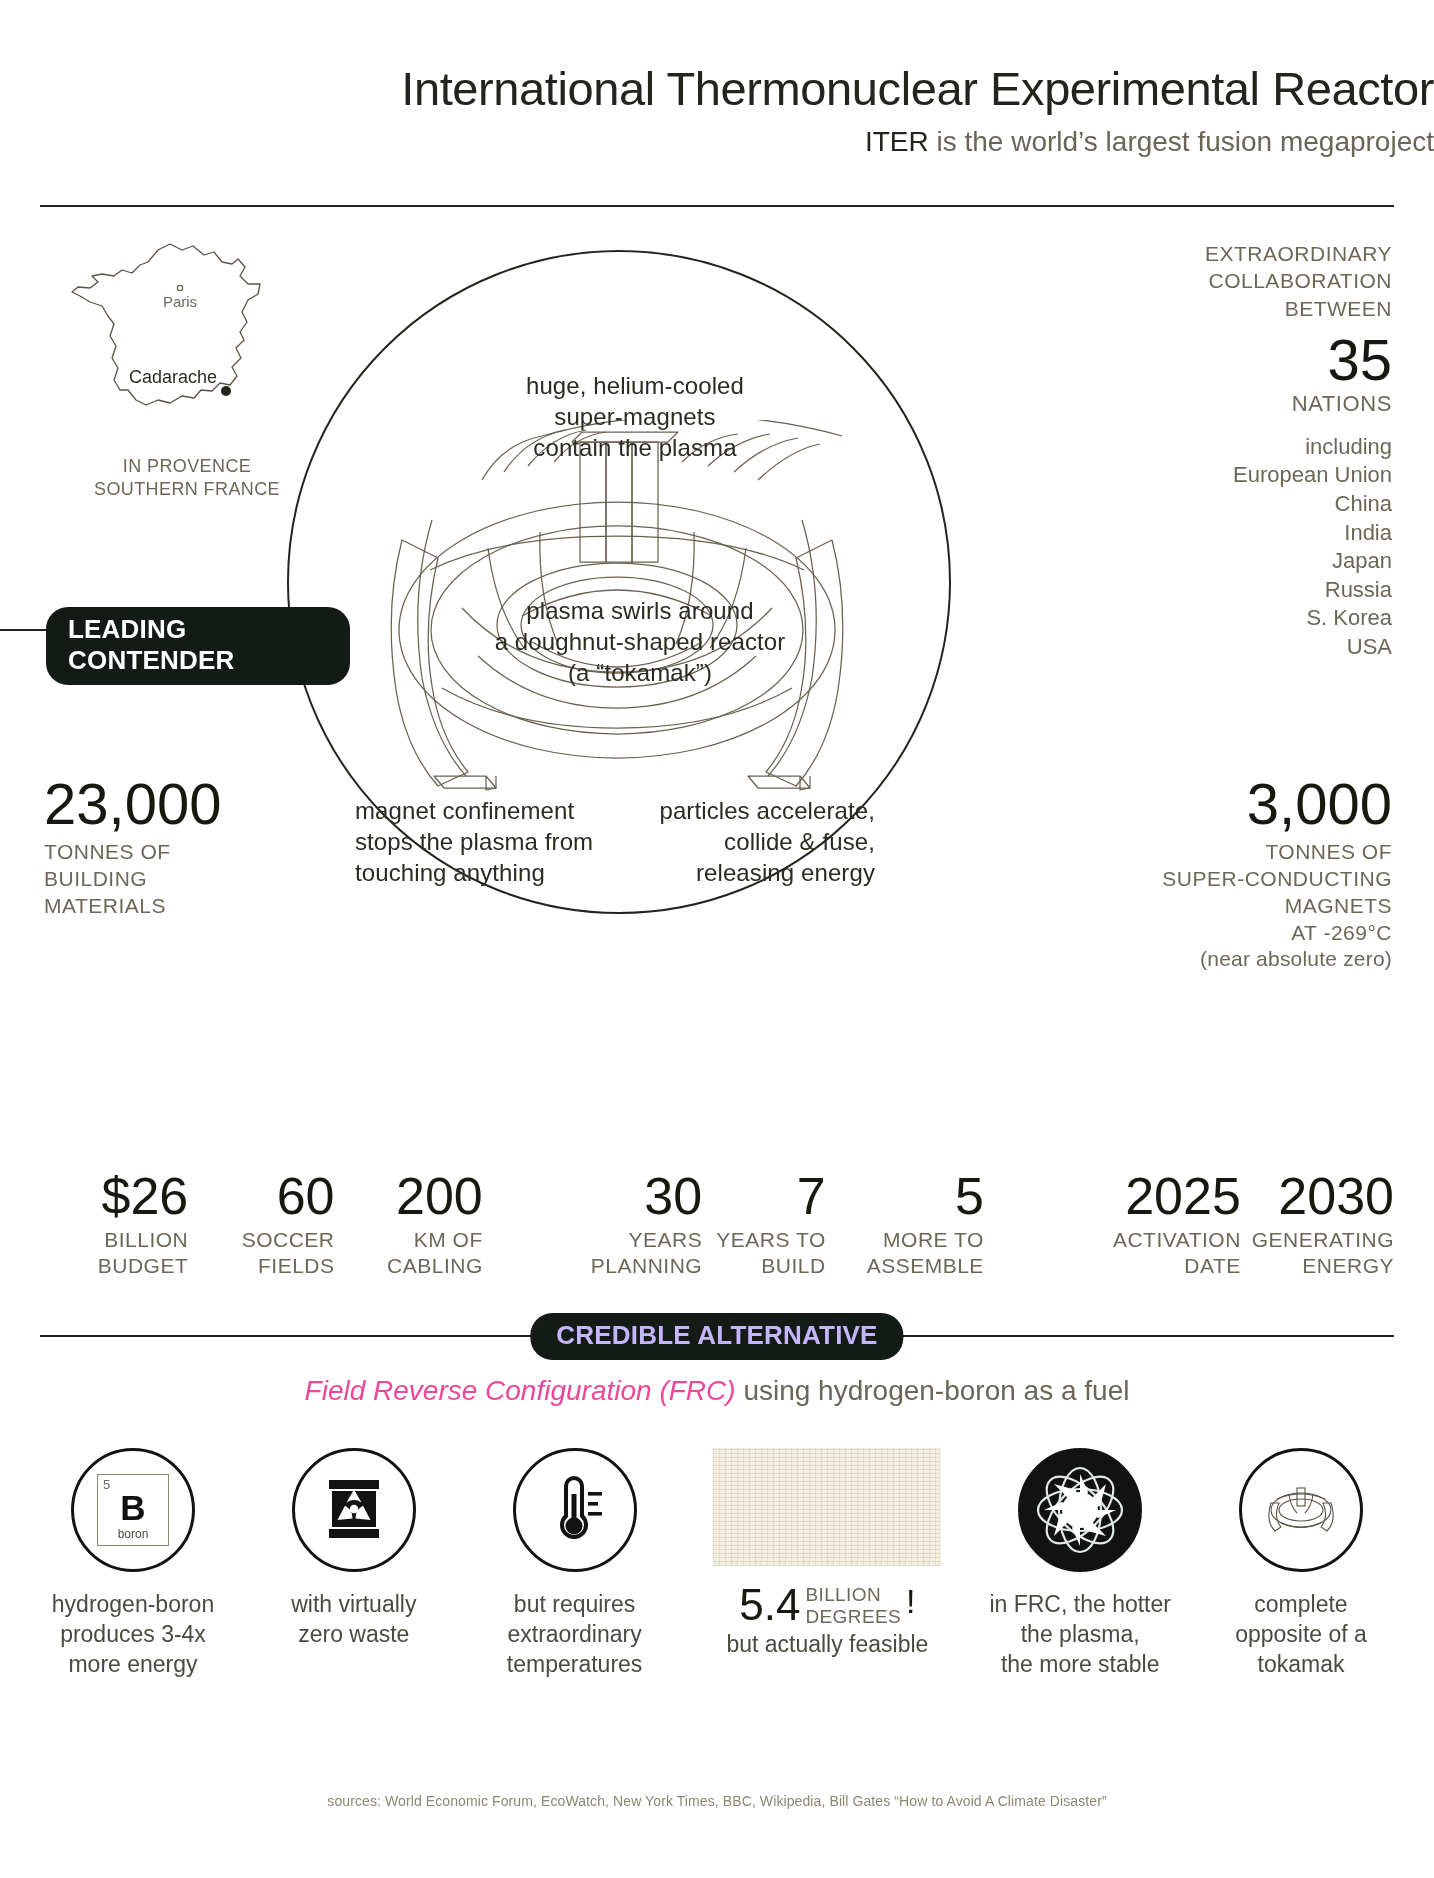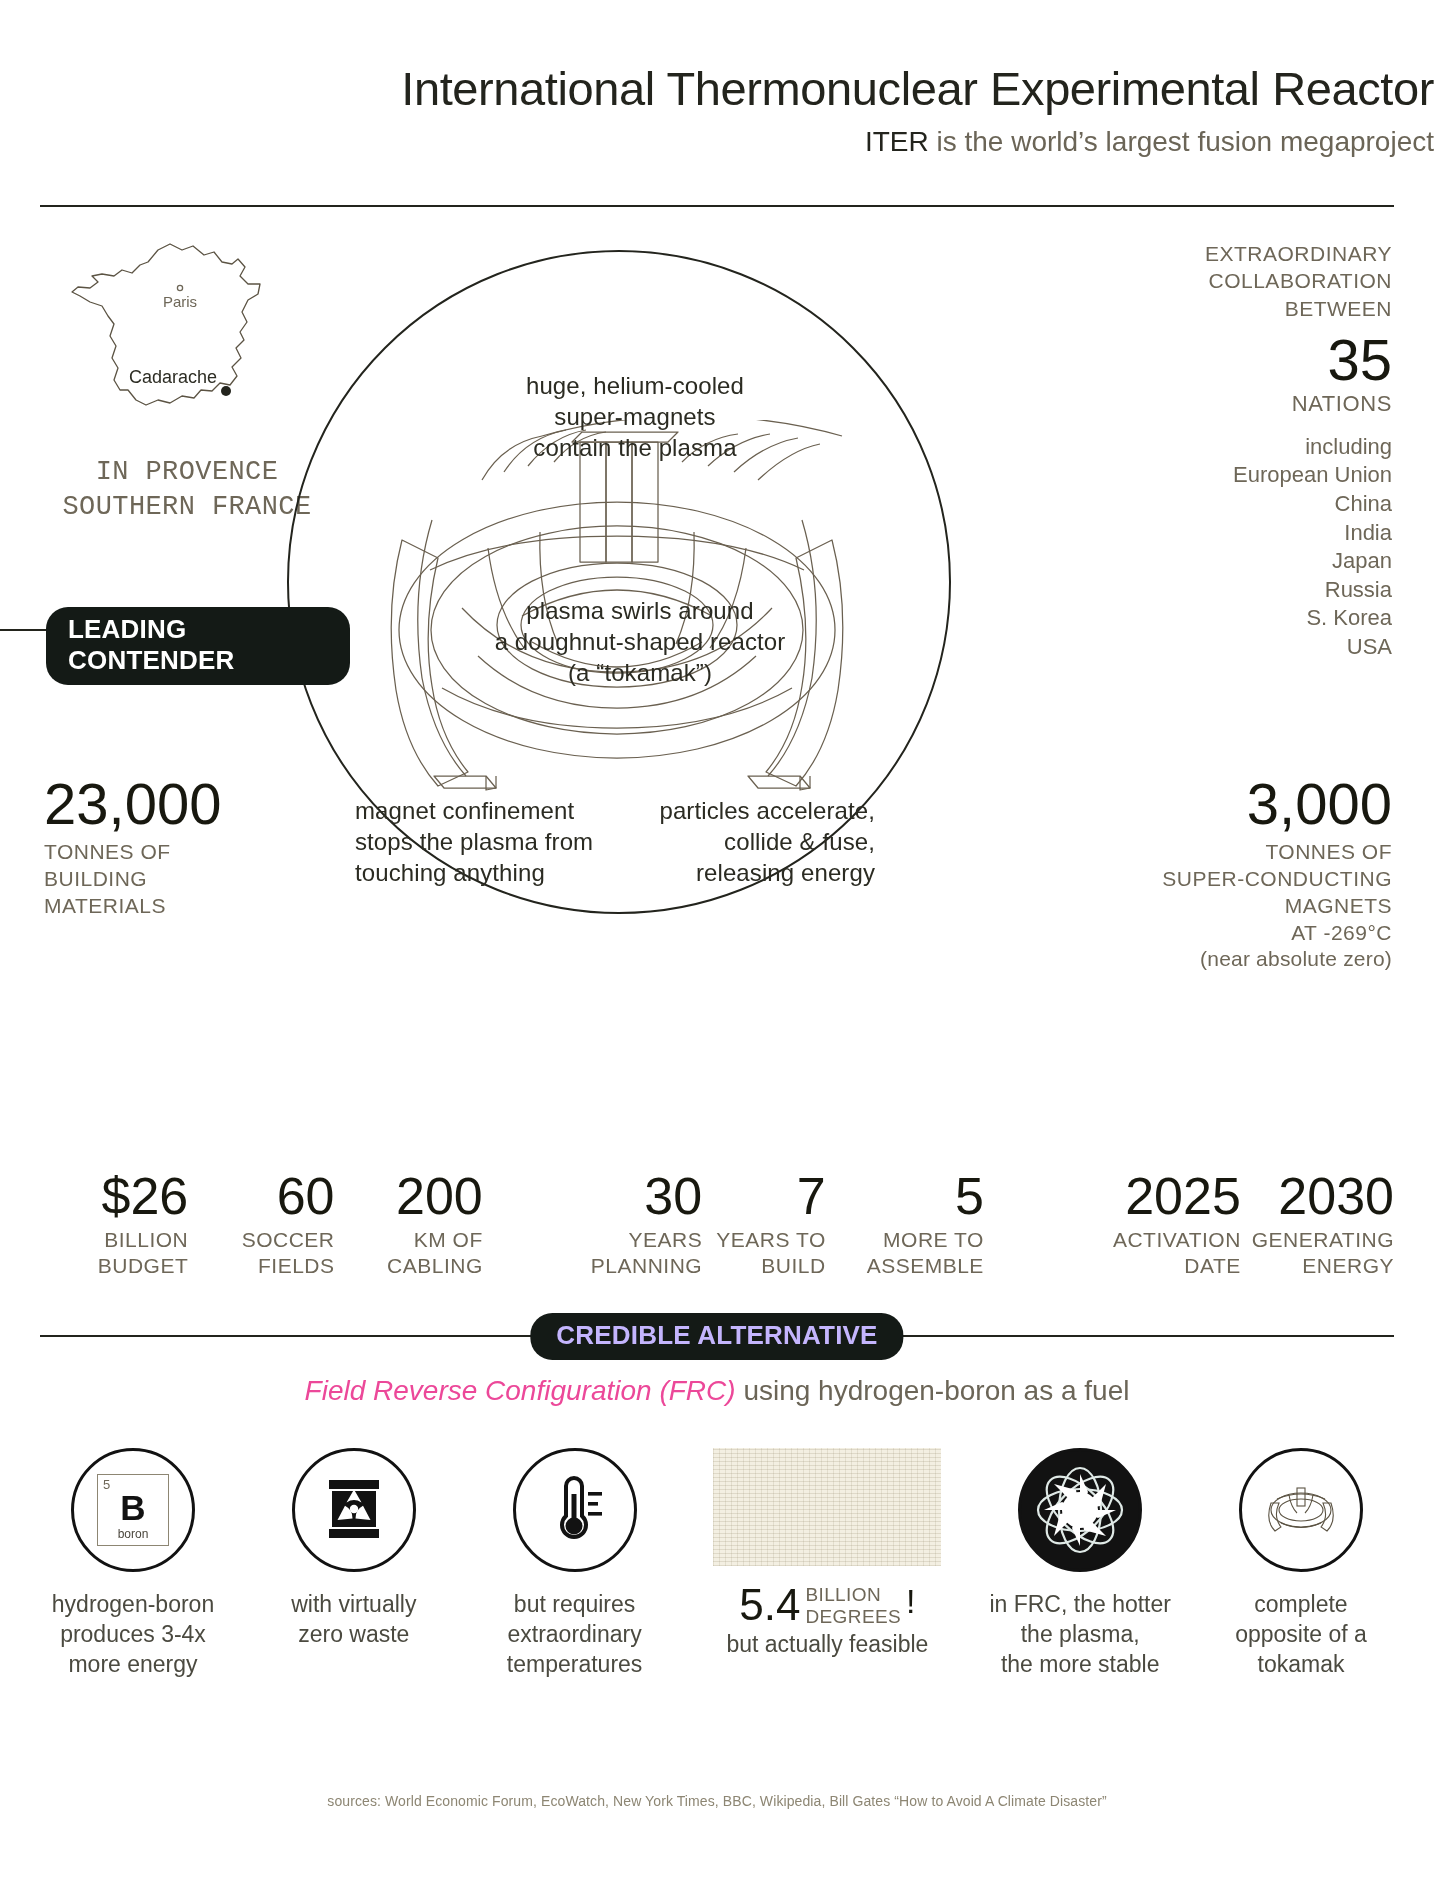--- a/index.html
+++ b/index.html
@@ -29,21 +29,21 @@
     border-top:2.5px solid #23241d;
   }
 
   
   .main{position:absolute;left:0;top:205px;width:1434px;height:1110px;}
 
   
   .map-block{position:absolute;left:42px;top:35px;width:290px;text-align:center;}
   .map-svg{display:block;margin:0 auto;}
   .map-caption{
-    margin-top:10px;font-size:27px;color:#6e6758;line-height:1.28;letter-spacing:0.4px;font-family:Liberation Mono, monospace;
+    margin-top:10px;font-size:18px;color:#6e6758;line-height:1.28;letter-spacing:0.4px;
   }
 
   
   .nations{
     position:absolute;right:42px;top:35px;width:250px;text-align:right;
   }
   .nations .kicker{
     font-size:21px;color:#6e6758;line-height:1.3;letter-spacing:0.5px;
   }
   .nations .big{

